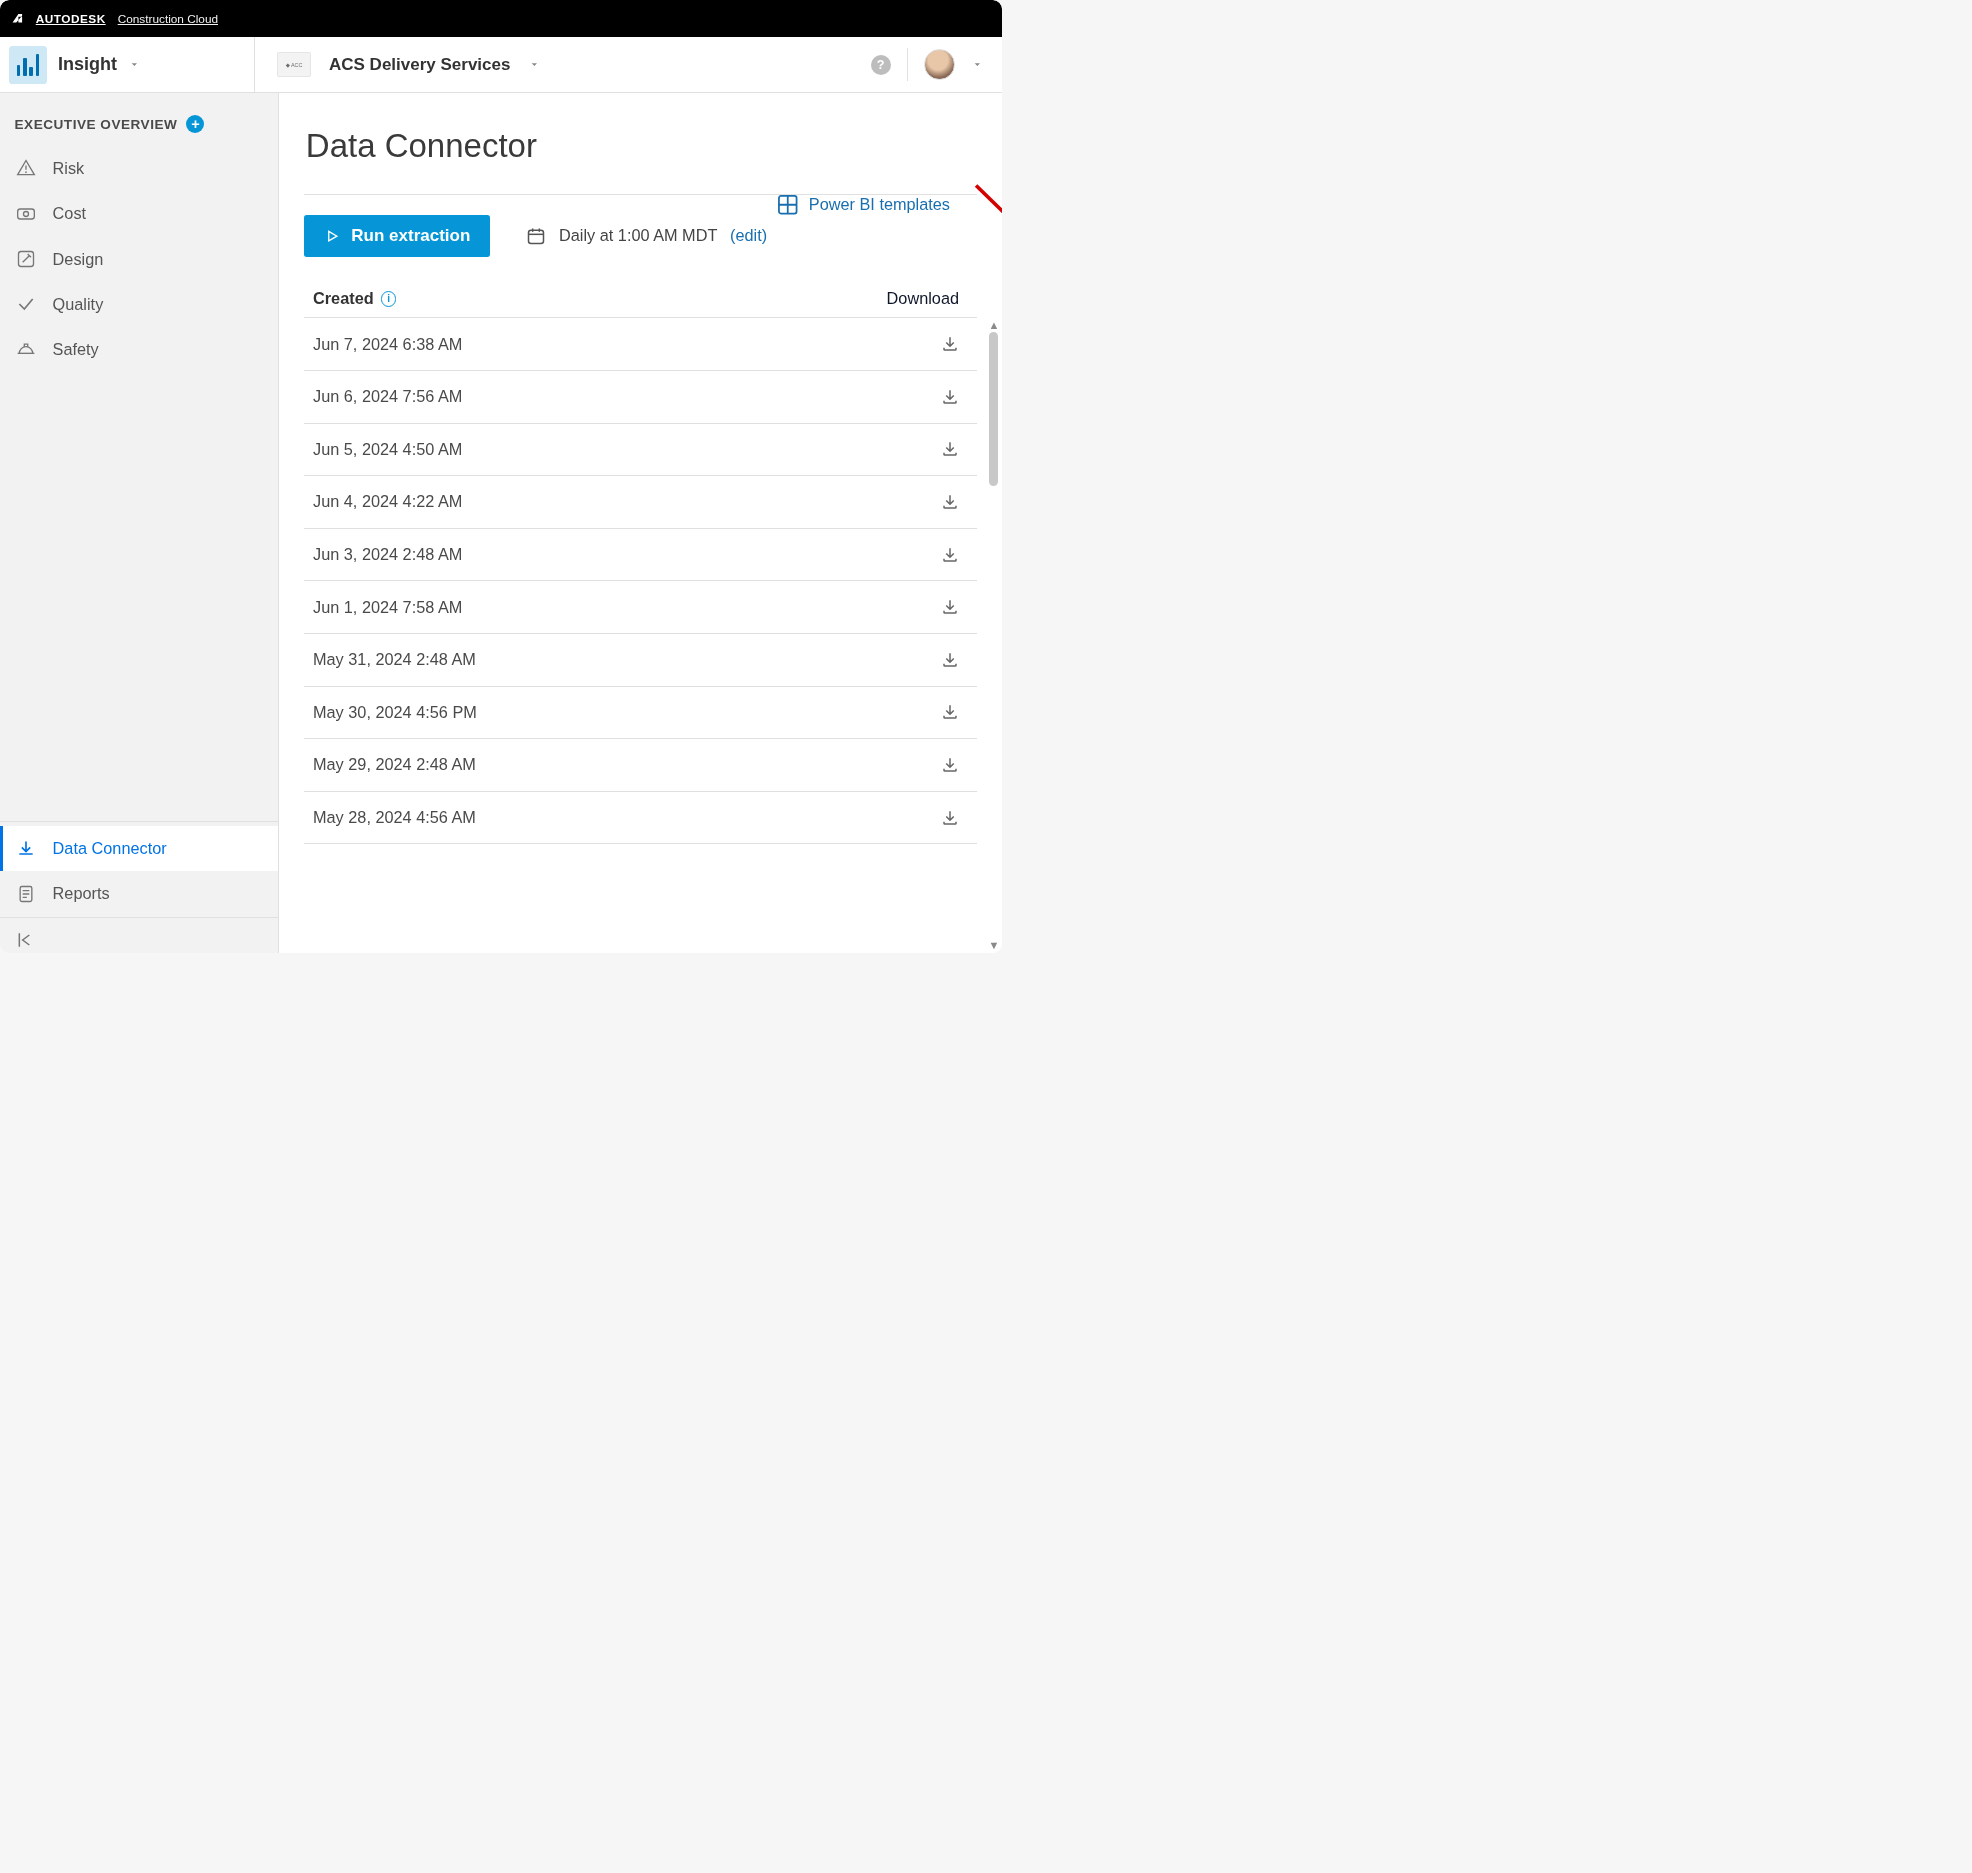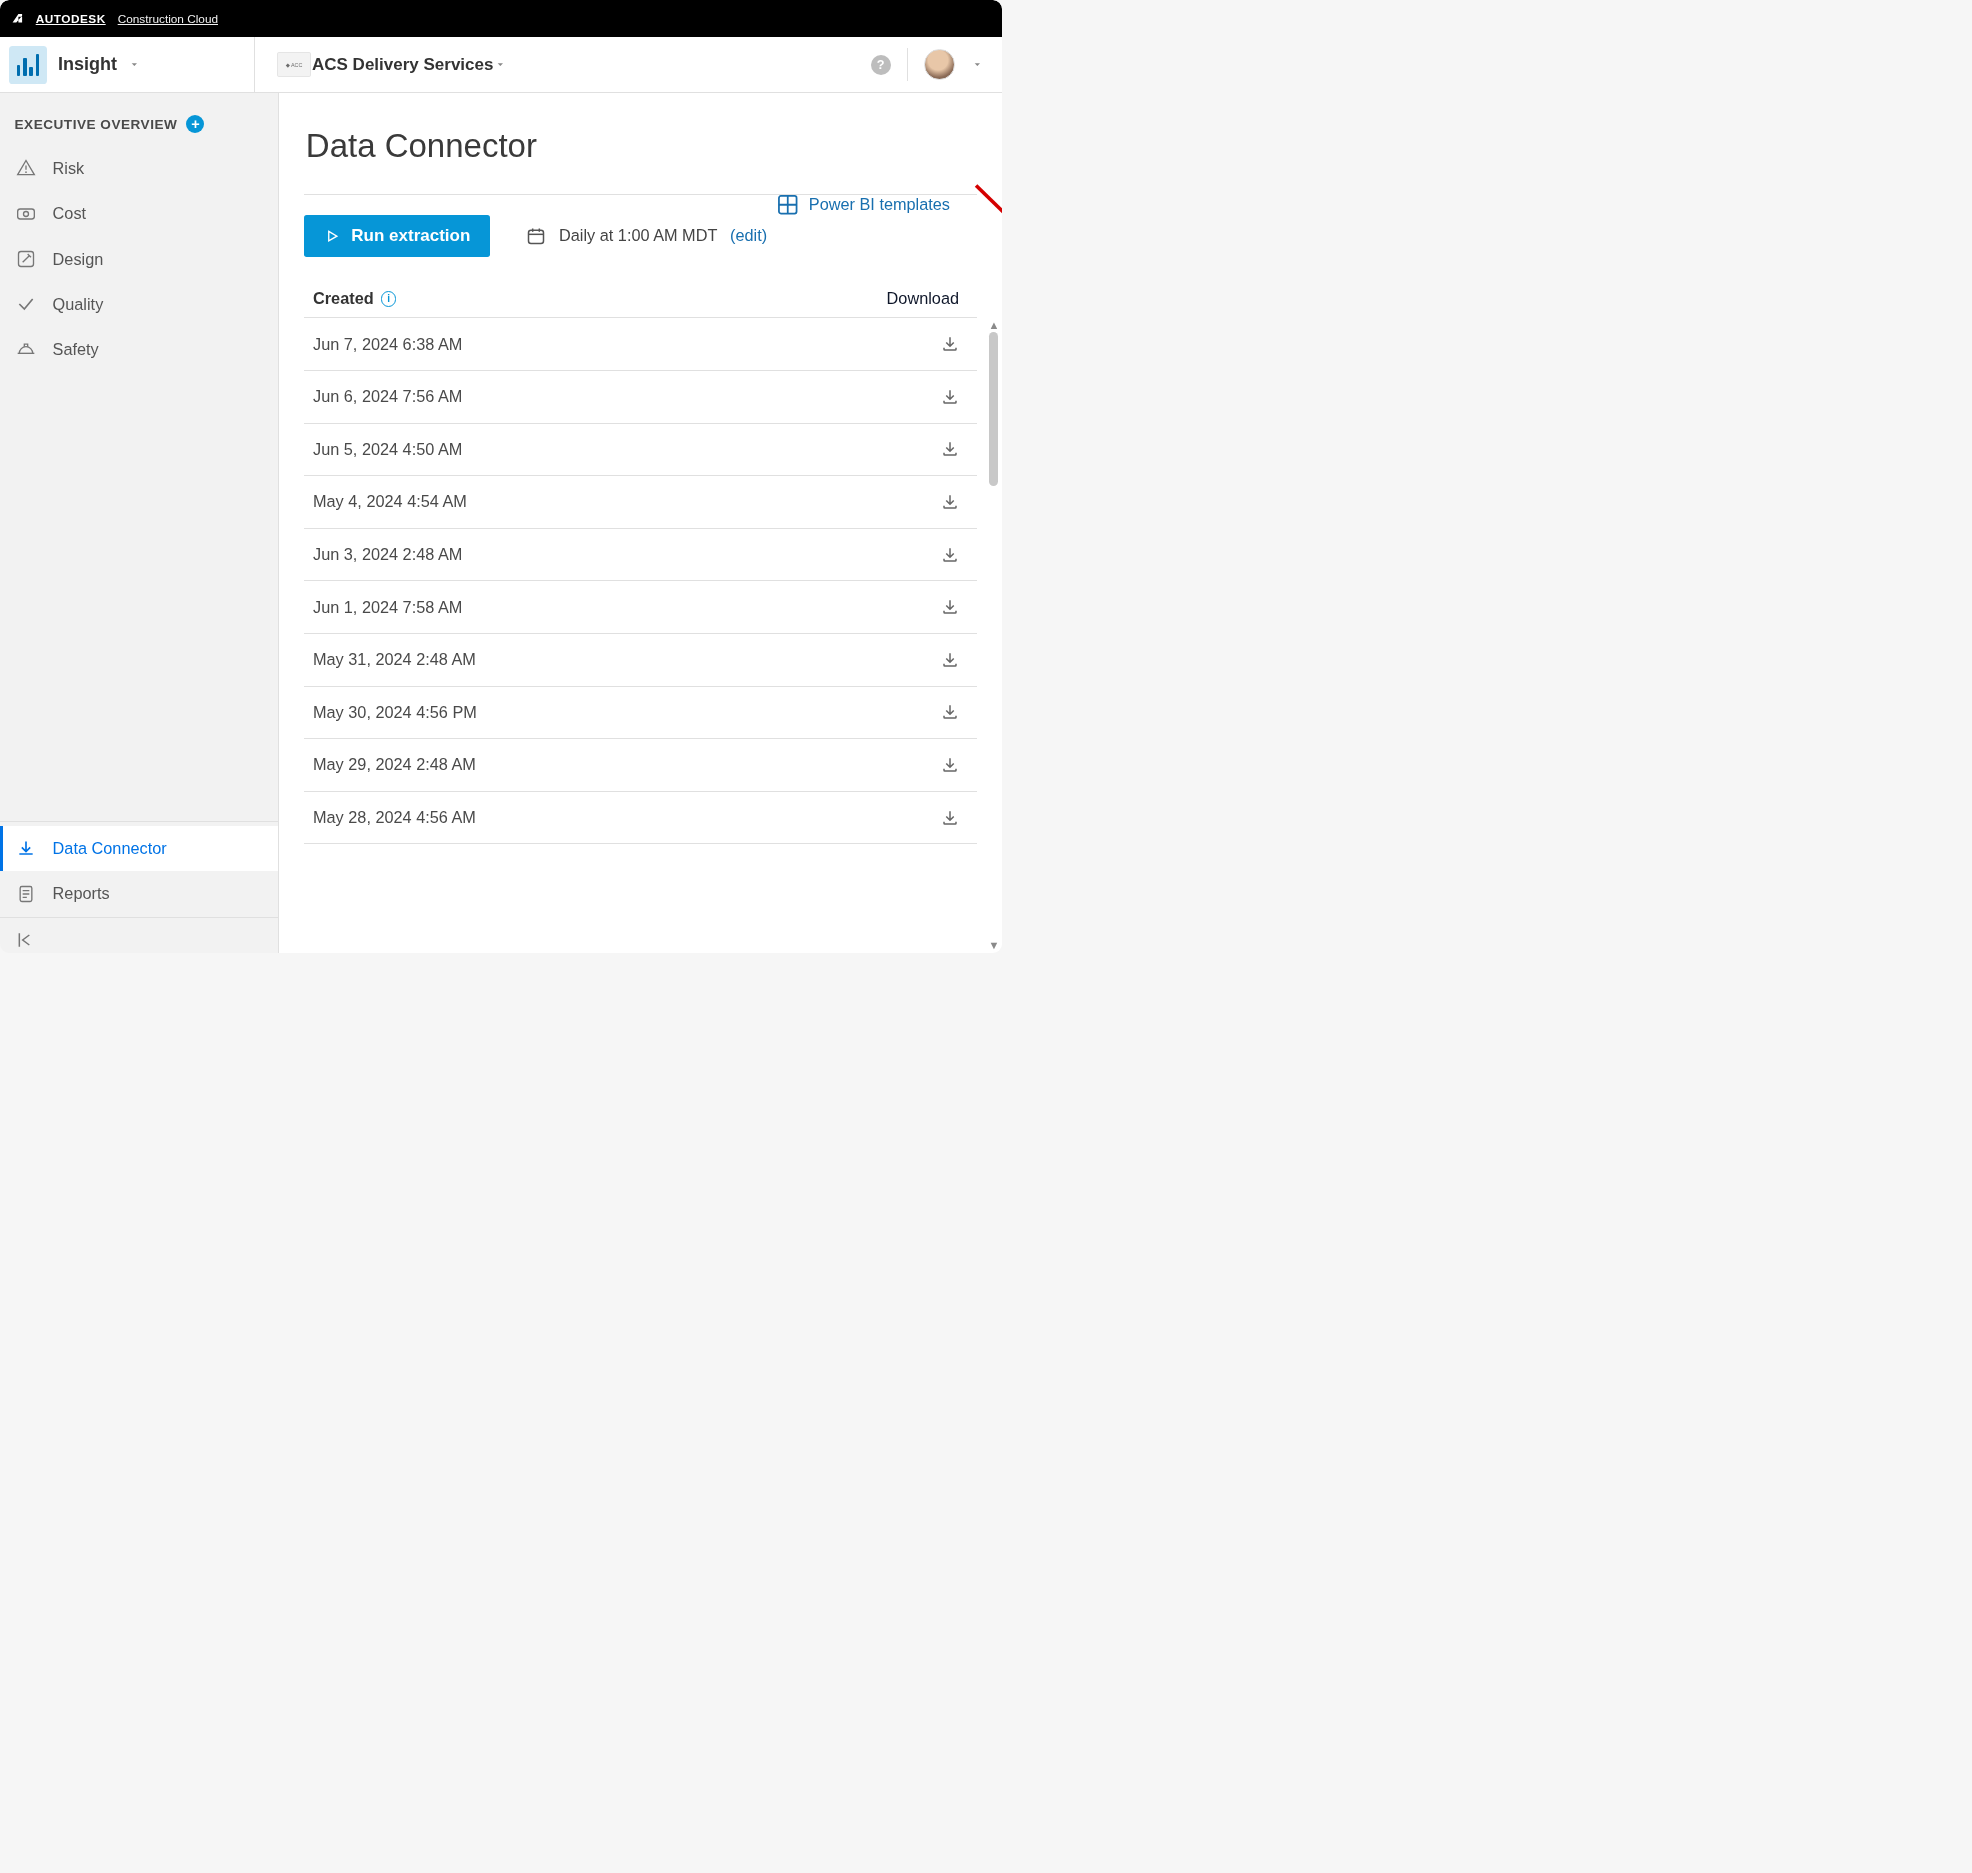--- a/index.html
+++ b/index.html
@@ -66,21 +66,21 @@
     border-radius:3.6px;
     display:flex; align-items:flex-end; justify-content:center;
     padding-bottom:7.2px;
     gap:2.7px;
   }
   .module-icon .bar { width:3.6px; background:#006eaf; border-radius:0.9px;}
   .module-icon .b1{height:11px;} .module-icon .b2{height:18px;} .module-icon .b3{height:9px;} .module-icon .b4{height:22px;}
   .module-name { font-size:18px; font-weight:700; color:#333;}
   .caret { color:#888; }
 
-  .project-switch { display:flex; align-items:center; gap:1px; padding-left:22px; }
+  .project-switch { display:flex; align-items:center; gap:18px; padding-left:22px; }
   .acc-mini { width:34px; height:25px; background:#f3f3f3; border:0.9px solid #e5e5e5; border-radius:1.8px; font-size:5.4px; color:#6b6b6b; display:flex; align-items:center; justify-content:center;}
   .project-name { font-size:17px; font-weight:700; color:#333;}
 
   .header-right { margin-left:auto; display:flex; align-items:center; gap:16.3px; padding-right:18px; height:100%;}
   .help-icon { width:20px; height:20px; border-radius:50%; background:#bdbdbd; color:#fff; display:flex; align-items:center; justify-content:center; font-weight:700; font-size:12.7px;}
   .vdiv { width:0.9px; height:33px; background:var(--border);}
   .avatar { width:31px; height:31px; border-radius:50%; background: radial-gradient(circle at 45% 35%, #e8c7a8 0 40%, #8a6a56 70%); border:0.9px solid #ddd;}
 
   
   .layout { display:flex; height: calc(100% - 83px); }
@@ -357,21 +357,21 @@
                 </svg></span></span>
           </div>
           <div class="row">
             <span>Jun 5, 2024 4:50 AM</span>
             <span class="dl"><span><svg width="18" height="18" viewBox="0 0 24 24">
                   <path fill="none" stroke="currentColor" stroke-width="2" d="M12 3 V14 M7 10 L12 15 L17 10"></path>
                   <path d="M4 17 v2 a1 1 0 0 0 1 1 h14 a1 1 0 0 0 1 -1 v-2" fill="none" stroke="currentColor" stroke-width="2"></path>
                 </svg></span></span>
           </div>
           <div class="row">
-            <span>May 4, 2024 4:54 AM</span>
+            <span>Jun 4, 2024 4:22 AM</span>
             <span class="dl"><span><svg width="18" height="18" viewBox="0 0 24 24">
                   <path fill="none" stroke="currentColor" stroke-width="2" d="M12 3 V14 M7 10 L12 15 L17 10"></path>
                   <path d="M4 17 v2 a1 1 0 0 0 1 1 h14 a1 1 0 0 0 1 -1 v-2" fill="none" stroke="currentColor" stroke-width="2"></path>
                 </svg></span></span>
           </div>
           <div class="row">
             <span>Jun 3, 2024 2:48 AM</span>
             <span class="dl"><span><svg width="18" height="18" viewBox="0 0 24 24">
                   <path fill="none" stroke="currentColor" stroke-width="2" d="M12 3 V14 M7 10 L12 15 L17 10"></path>
                   <path d="M4 17 v2 a1 1 0 0 0 1 1 h14 a1 1 0 0 0 1 -1 v-2" fill="none" stroke="currentColor" stroke-width="2"></path>

